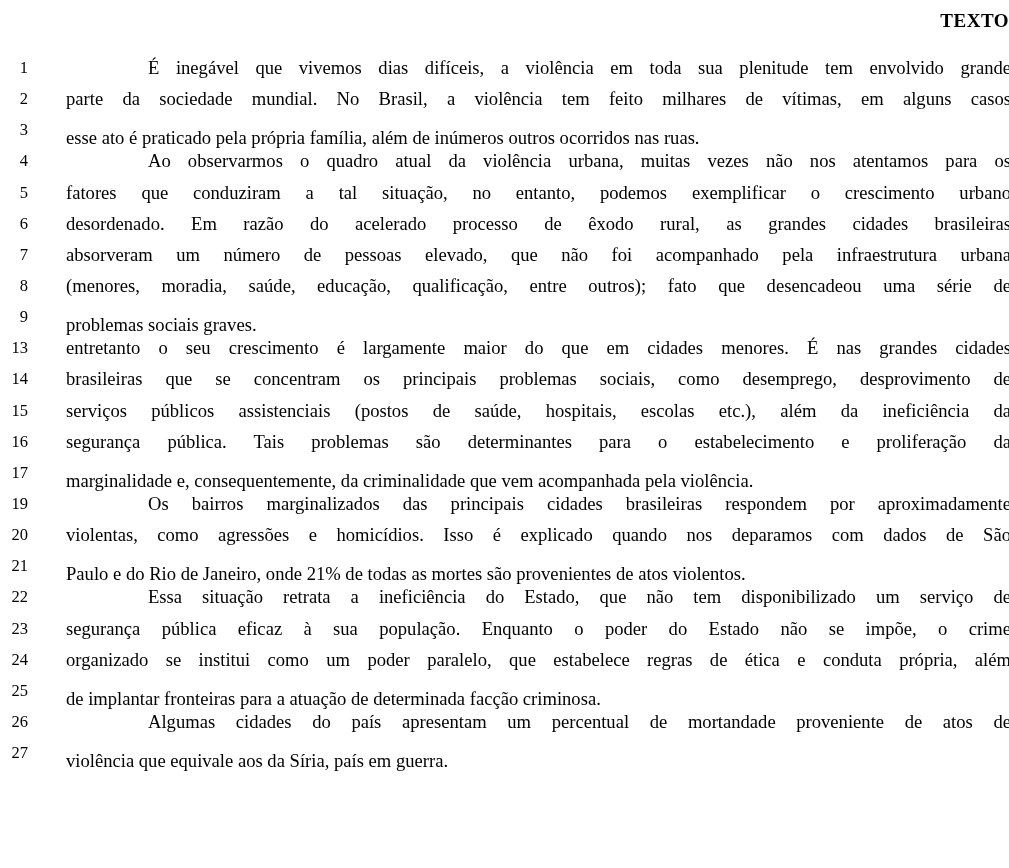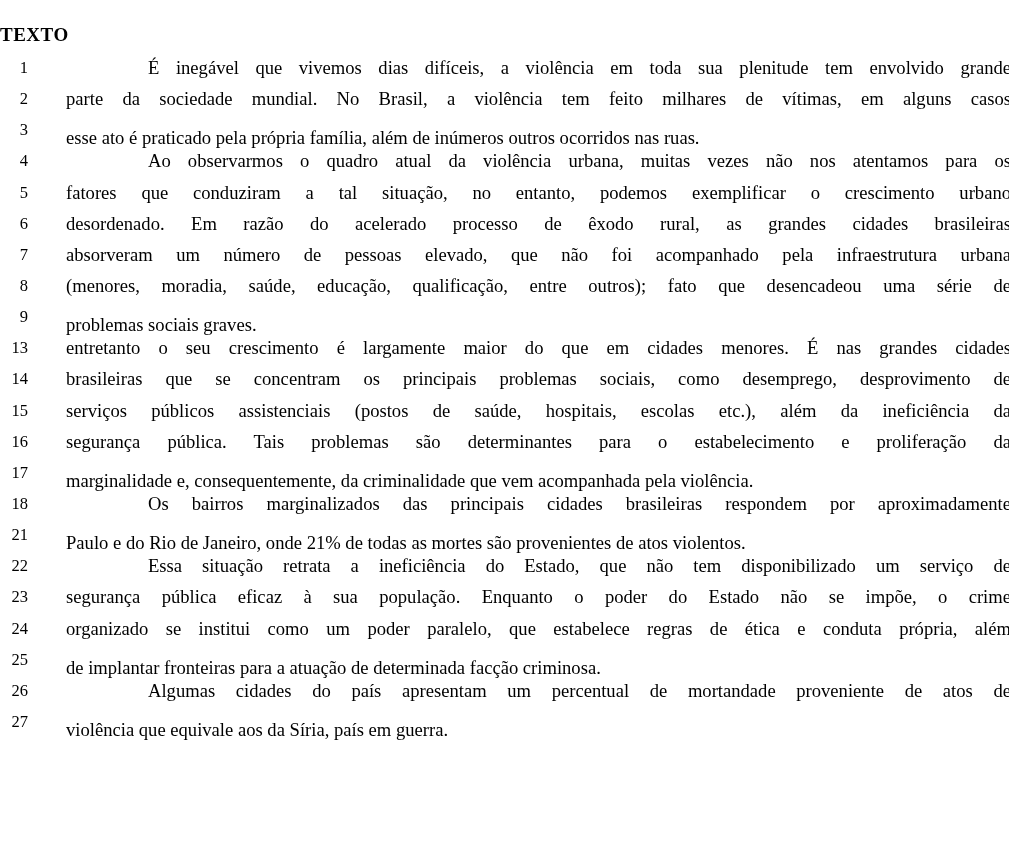--- a/index.html
+++ b/index.html
@@ -13,25 +13,25 @@
     font-family: "Liberation Serif", "DejaVu Serif", serif;
     color: #000000;
     overflow: hidden;
   }
   .page {
     position: relative;
     width: 1009px;
     height: 868px;
   }
   .title {
-    text-align: left;
+    text-align: right;
     font-weight: bold;
     font-size: 19px;
     letter-spacing: 0.5px;
-    padding-top: 24px;
+    padding-top: 10px;
     line-height: 22px;
   }
   .text-block {
     position: absolute;
     top: 52px;
     left: 0;
     width: 1009px;
   }
   .line-row {
     position: relative;
@@ -134,22 +134,26 @@
       </div>
       <div class="line-row">
         <div class="line-num">16</div>
         <div class="line-text just"><span>segurança pública. Tais problemas são determinantes para o estabelecimento e proliferação da</span></div>
       </div>
       <div class="line-row">
         <div class="line-num">17</div>
         <div class="line-text last"><span>marginalidade e, consequentemente, da criminalidade que vem acompanhada pela violência.</span></div>
       </div>
       <div class="line-row">
-        <div class="line-num">18</div>
+        <div class="line-num">19</div>
         <div class="line-text just"><span class="indent"></span><span>Os bairros marginalizados das principais cidades brasileiras respondem por aproximadamente</span></div>
+      </div>
+      <div class="line-row">
+        <div class="line-num">20</div>
+        <div class="line-text just"><span>violentas, como agressões e homicídios. Isso é explicado quando nos deparamos com dados de São</span></div>
       </div>
       <div class="line-row">
         <div class="line-num">21</div>
         <div class="line-text last"><span>Paulo e do Rio de Janeiro, onde 21% de todas as mortes são provenientes de atos violentos.</span></div>
       </div>
       <div class="line-row">
         <div class="line-num">22</div>
         <div class="line-text just"><span class="indent"></span><span>Essa situação retrata a ineficiência do Estado, que não tem disponibilizado um serviço de</span></div>
       </div>
       <div class="line-row">

